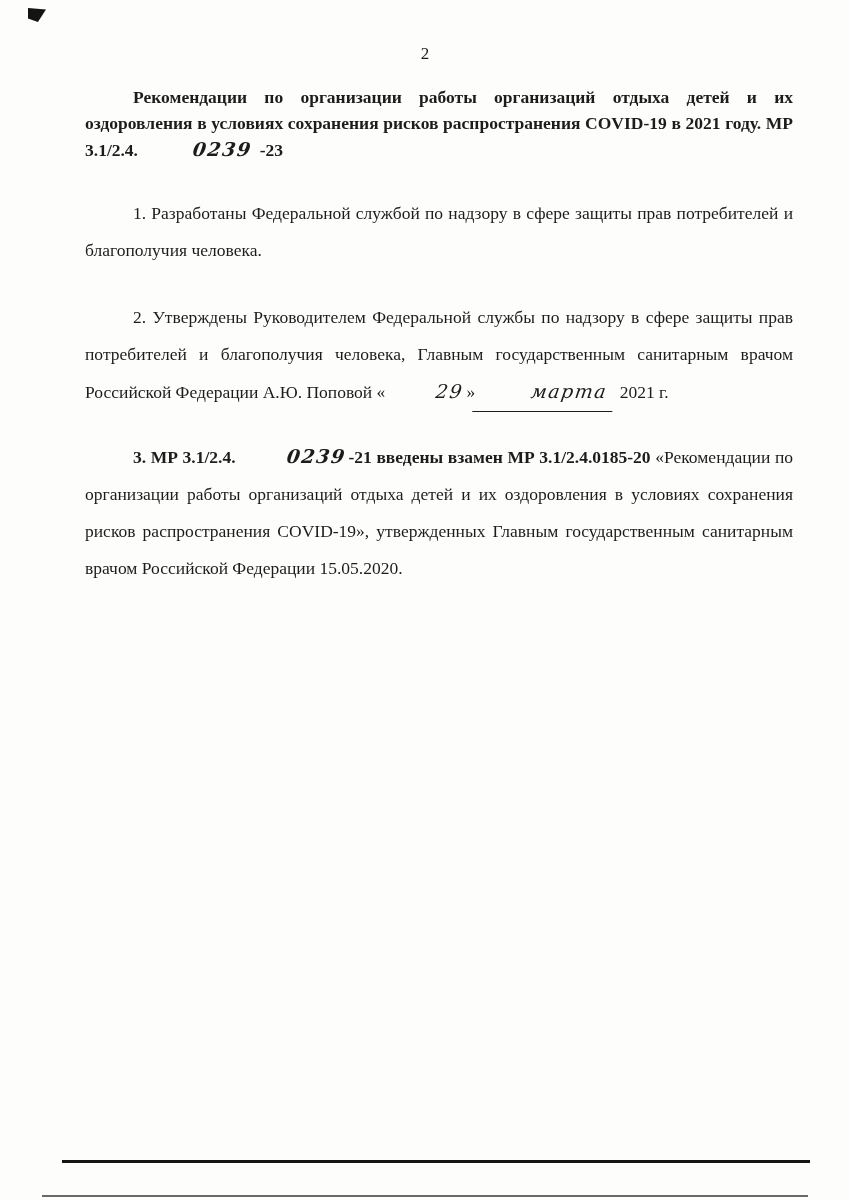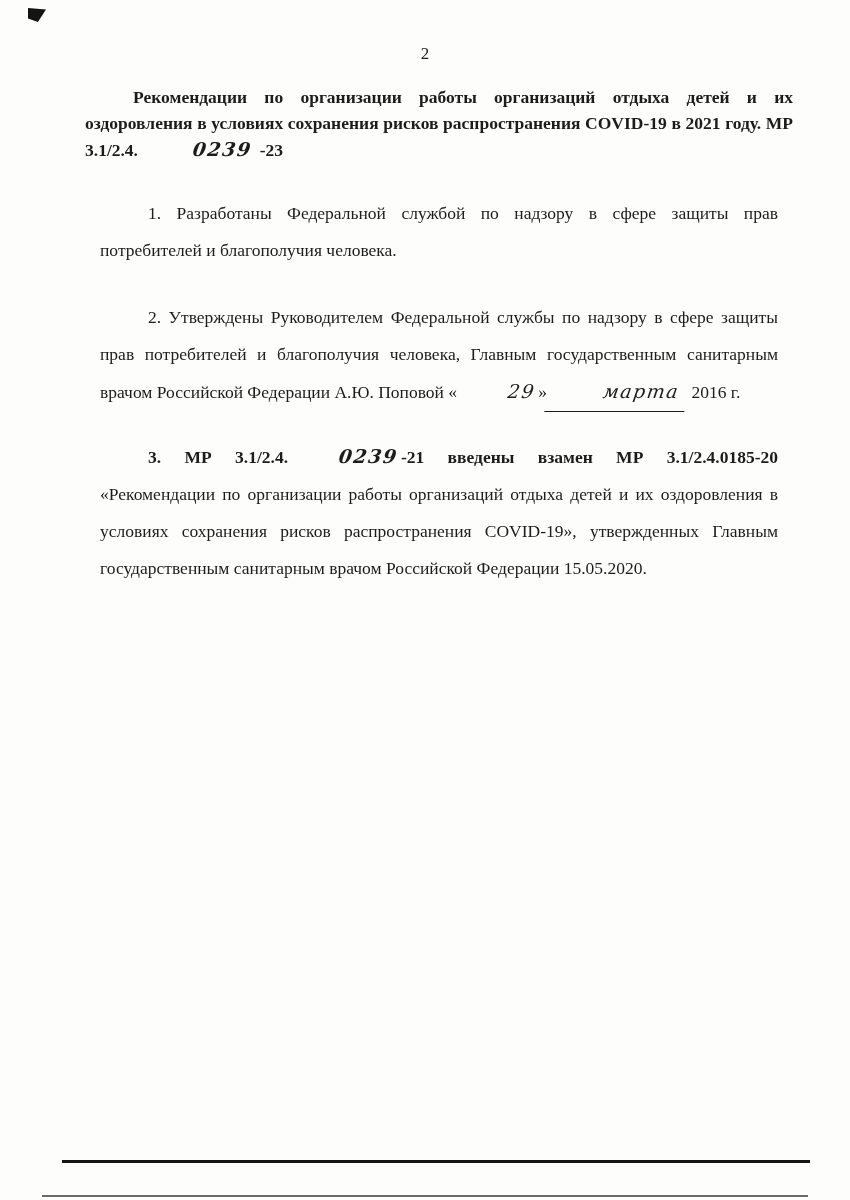--- a/index.html
+++ b/index.html
@@ -39,21 +39,21 @@
     text-indent: 48px;
     font-size: 17.5px;
     line-height: 26px;
     margin: 0;
   }
   .para {
     text-align: justify;
     text-indent: 48px;
     font-size: 17.5px;
     line-height: 37px;
-    margin: 15px;
+    margin: 0;
   }
   .p1 { margin-top: 32px; }
   .p2 { margin-top: 30px; }
   .p3 { margin-top: 26px; }
   .hand {
     font-family: "DejaVu Serif", serif;
     font-style: italic;
     font-weight: normal;
     font-size: 19px;
     letter-spacing: 1.5px;
@@ -100,21 +100,21 @@
   <div class="artifact-corner"></div>
 
   <div class="page-number">2</div>
 
   <div class="content">
 
     <p class="title"><span>Рекомендации по организации работы организаций отдыха детей и их оздоровления в условиях сохранения рисков распространения COVID-19 в 2021 году. МР 3.1/2.4.</span> <span class="hand bold">0239</span> <span>-23</span></p>
 
     <p class="para p1">1. Разработаны Федеральной службой по надзору в сфере защиты прав потребителей и благополучия человека.</p>
 
-    <p class="para p2"><span>2. Утверждены Руководителем Федеральной службы по надзору в сфере защиты прав потребителей и благополучия человека, Главным государственным санитарным врачом Российской Федерации А.Ю. Поповой «</span><span class="hand">29</span><span>»</span><span class="hand blank-line">марта</span> <span>2016 г.</span></p>
+    <p class="para p2"><span>2. Утверждены Руководителем Федеральной службы по надзору в сфере защиты прав потребителей и благополучия человека, Главным государственным санитарным врачом Российской Федерации А.Ю. Поповой «</span><span class="hand">29</span><span>»</span><span class="hand blank-line">марта</span> <span>2021 г.</span></p>
 
     <p class="para p3"><span class="bold">3. МР 3.1/2.4.</span><span class="hand bold">0239</span><span class="bold">-21 введены взамен МР 3.1/2.4.0185-20</span> <span>«Рекомендации по организации работы организаций отдыха детей и их оздоровления в условиях сохранения рисков распространения COVID-19», утвержденных Главным государственным санитарным врачом Российской Федерации 15.05.2020.</span></p>
 
   </div>
 
   <div class="artifact-line-main"></div>
   <div class="artifact-line-bottom"></div>
 
 </div>
 

